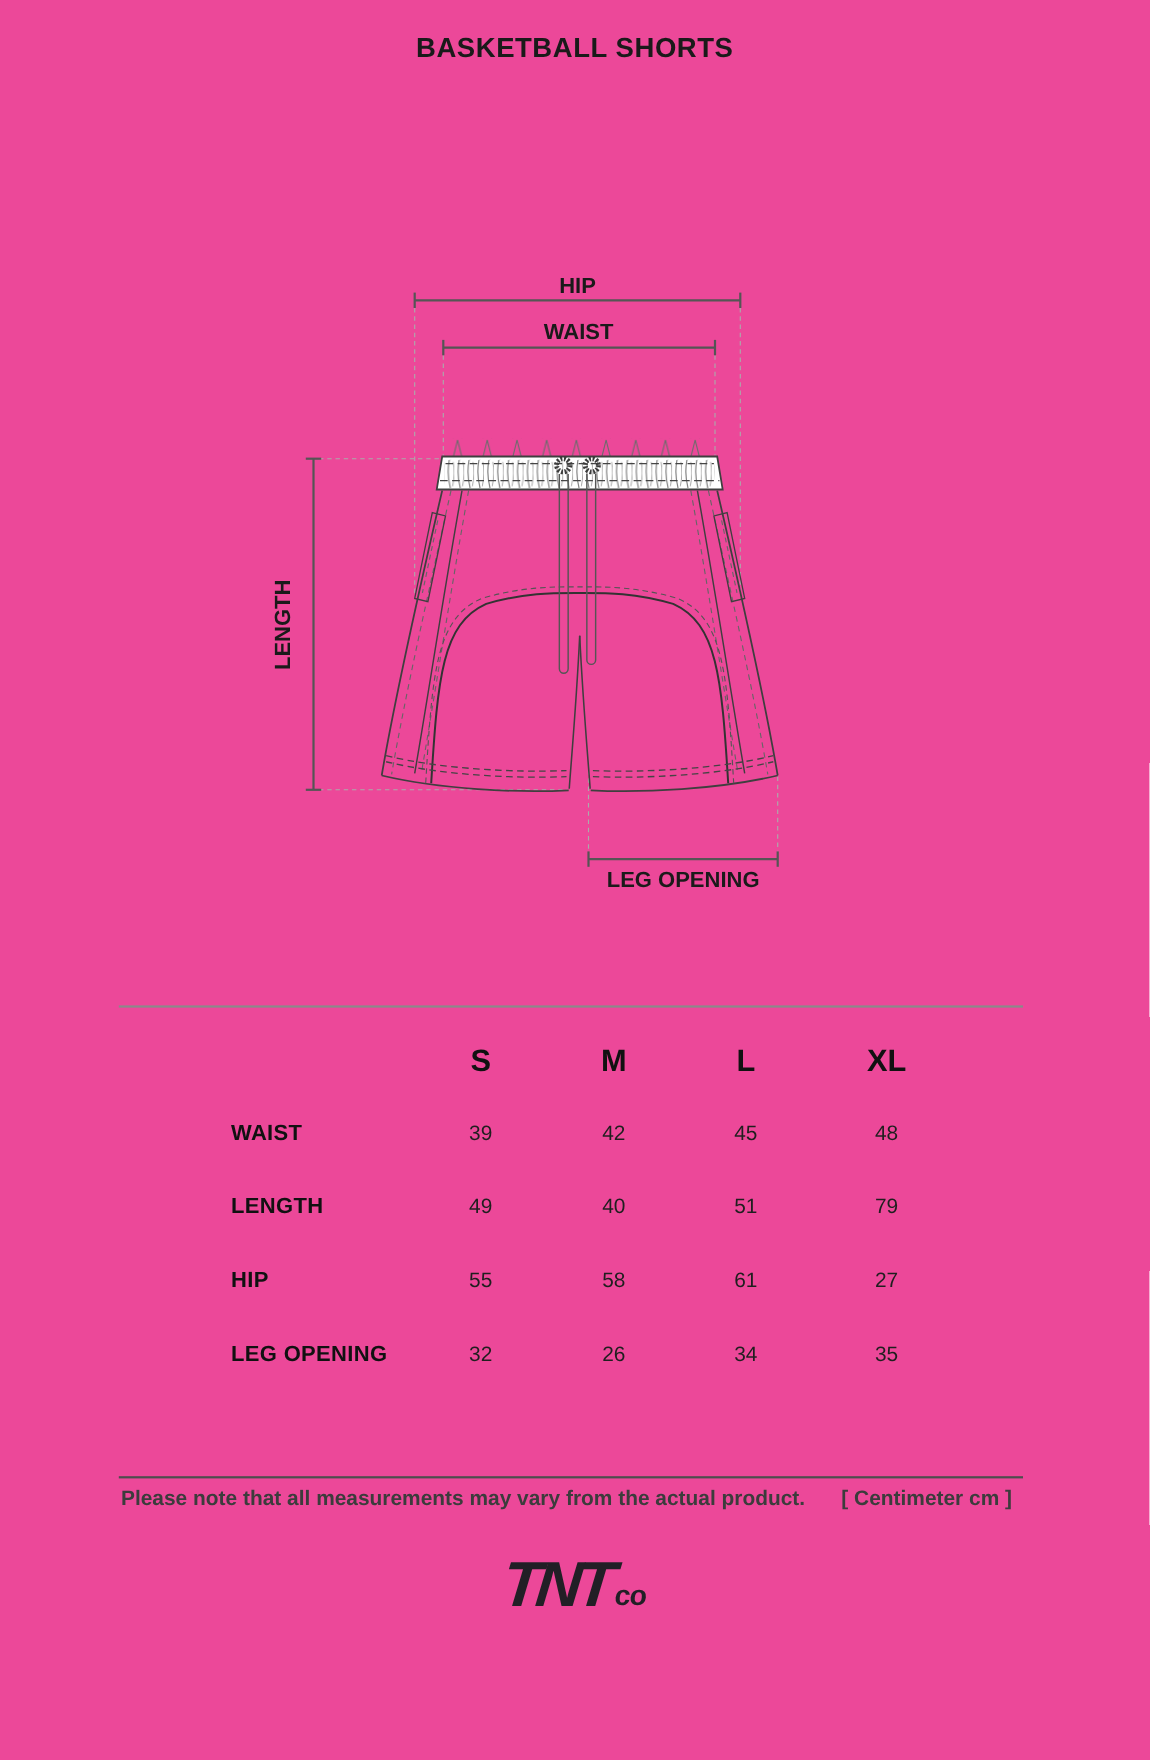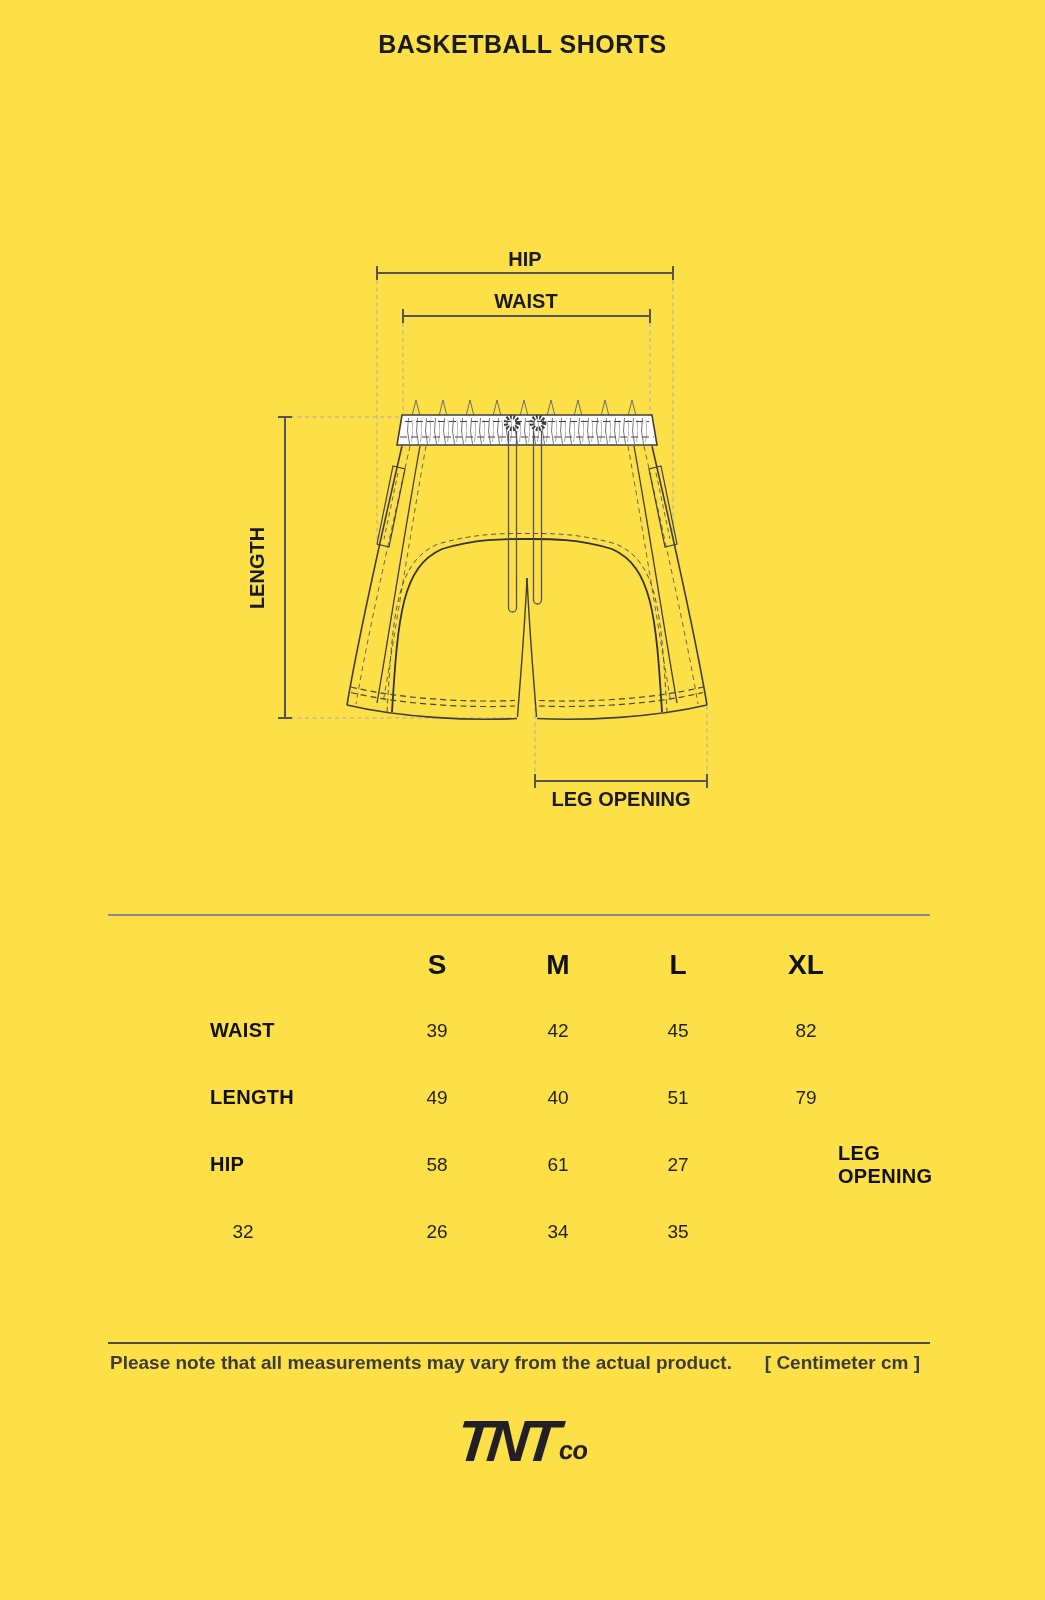--- a/index.html
+++ b/index.html
@@ -1,16 +1,16 @@
 <!DOCTYPE html>
 <html><head>
 <meta charset="utf-8">
 <style>
   html,body{margin:0;padding:0;background:#ffffff;}
-  #page{position:relative;width:1045px;height:1600px;background:#fde047;overflow:hidden;
+  #page{position:relative;width:1045px;height:1600px;background:#ec4899;overflow:hidden;
         font-family:"Liberation Sans", sans-serif;color:#1a1a1a;}
 
   .title{position:absolute;top:30px;left:0;width:100%;text-align:center;
          font-size:25px;font-weight:bold;letter-spacing:.5px;color:#1a1a1a;}
 
   
   .diagram{position:absolute;left:240px;top:230px;width:540px;height:600px;}
   .dim-label{font-family:"Liberation Sans", sans-serif;font-weight:bold;font-size:20px;fill:#1a1a1a;}
 
   
@@ -161,29 +161,30 @@
     <div class="cell hrow"></div>
     <div class="cell hrow head">S</div>
     <div class="cell hrow head">M</div>
     <div class="cell hrow head">L</div>
     <div class="cell hrow head">XL</div>
 
     <div class="cell rlabel">WAIST</div>
     <div class="cell val">39</div>
     <div class="cell val">42</div>
     <div class="cell val">45</div>
-    <div class="cell val">82</div>
+    <div class="cell val">48</div>
 
     <div class="cell rlabel">LENGTH</div>
     <div class="cell val">49</div>
     <div class="cell val">40</div>
     <div class="cell val">51</div>
     <div class="cell val">79</div>
 
     <div class="cell rlabel">HIP</div>
+    <div class="cell val">55</div>
     <div class="cell val">58</div>
     <div class="cell val">61</div>
     <div class="cell val">27</div>
 
     <div class="cell rlabel">LEG OPENING</div>
     <div class="cell val">32</div>
     <div class="cell val">26</div>
     <div class="cell val">34</div>
     <div class="cell val">35</div>
   </div>

